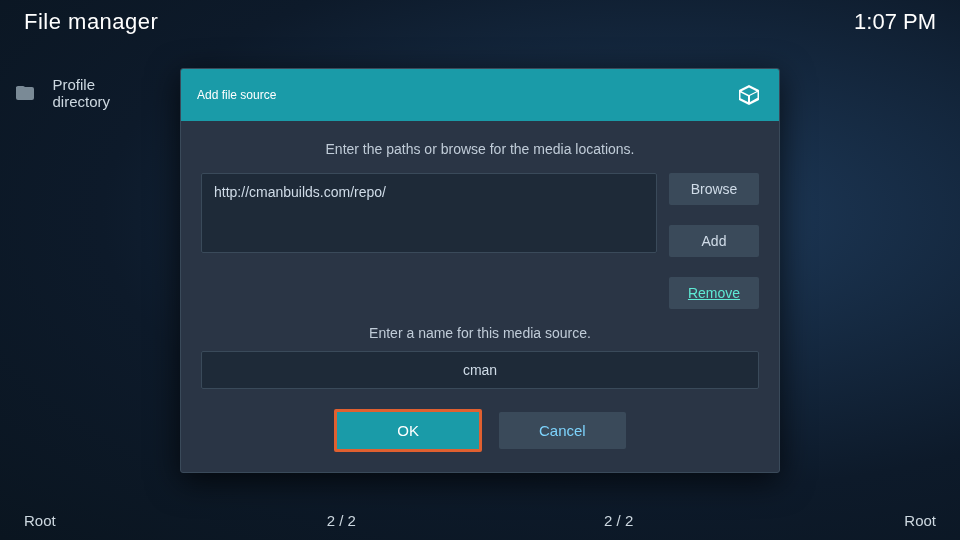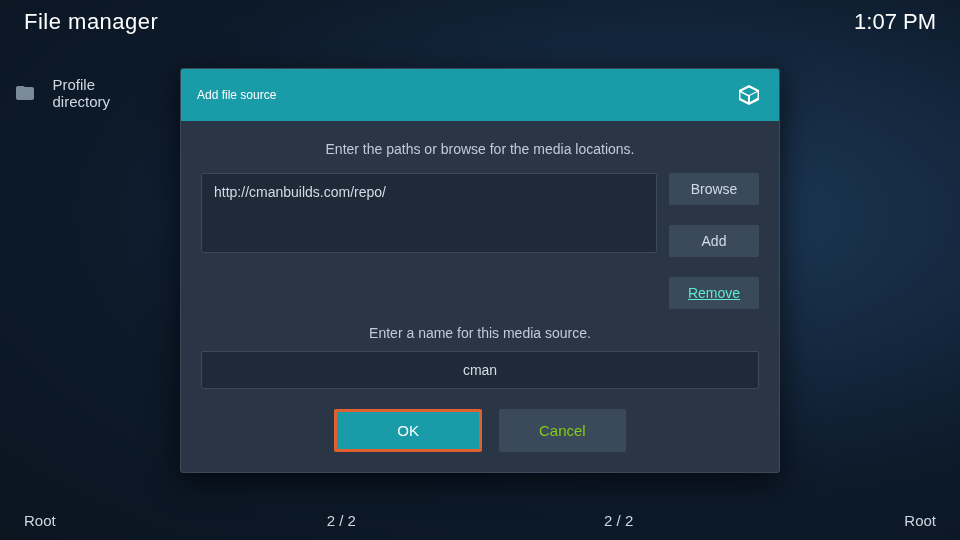--- a/index.html
+++ b/index.html
@@ -245,35 +245,36 @@
       width: 100%;
       text-align: center;
       margin-bottom: 20px;
     }
 
     .dialog-footer {
       display: flex;
       gap: 17px;
       justify-content: center;
       padding-bottom: 4px;
+      align-items: center;
     }
 
     .btn-ok {
       background: #1a9ba8;
       color: #fff;
       padding: 10px 60px;
       border: 3px solid #e06030;
       border-radius: 2px;
       font-size: 15px;
       cursor: pointer;
     }
 
     .btn-cancel {
       background: #3a4a5a;
-      color: #84cc16;
+      color: #7dd3fc;
       padding: 10px 40px;
       border: none;
       border-radius: 2px;
       font-size: 15px;
       cursor: pointer;
     }
   </style>
 </head>
 <body>
 

